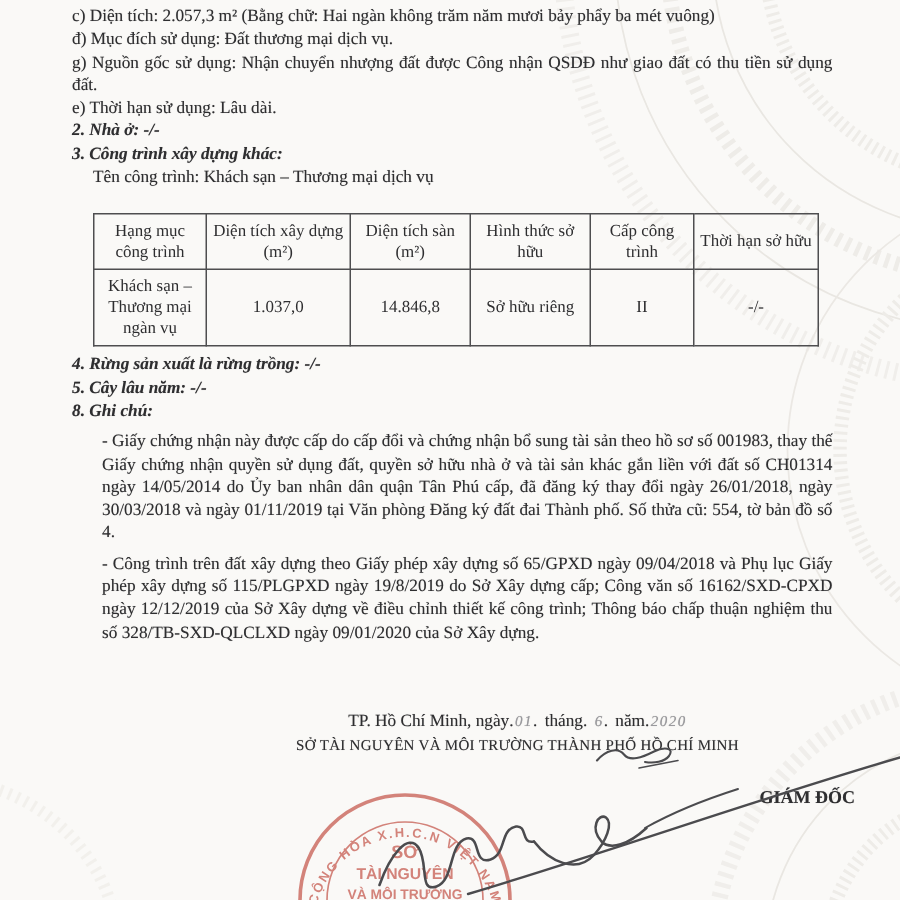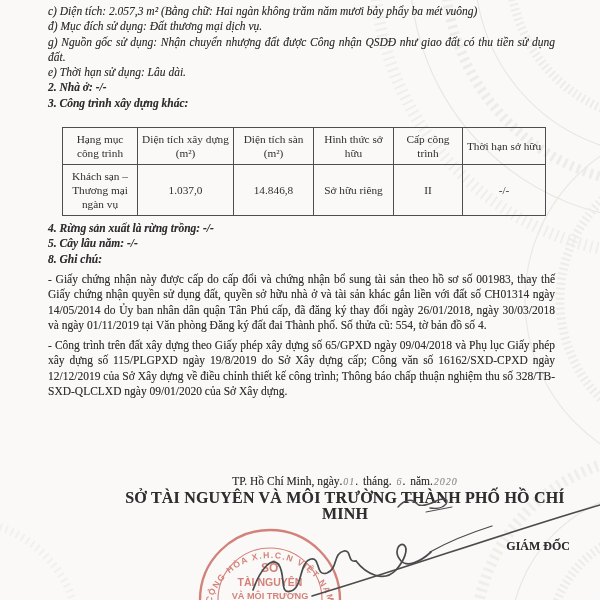--- a/index.html
+++ b/index.html
@@ -11,25 +11,25 @@
     position:relative;
     width:600px;height:600px;
     background:#faf9f7;
     overflow:hidden;
     color:#2e2e30;
     font-size:11.5px;
     line-height:15.3px;
   }
   .watermark{position:absolute;inset:0;z-index:0;}
   .content{position:relative;z-index:2;padding:4px 45px 0 48px;}
-  .line{white-space:normal;font-style:italic;}
+  .line{white-space:normal;}
   .para{text-align:justify;}
   .sec{font-weight:bold;font-style:italic;}
   .indent{padding-left:14px;}
-  .note{margin-top:5px;text-align:justify;}
+  .note{margin-top:5px;text-align:justify;margin-left:20px;}
   .soft{text-shadow:0 0 .5px rgba(40,40,40,.4);}
 
   table.ct{
     border-collapse:collapse;
     margin:16px 0 5px 14px;
     table-layout:fixed;
     width:483px;
     font-size:11.3px;
     line-height:14px;
   }
@@ -39,21 +39,21 @@
     vertical-align:middle;
     padding:4px 3px;
     font-weight:normal;
   }
 
   .signing{
     position:absolute;left:120px;top:474px;width:450px;
     text-align:center;z-index:3;
   }
   .signing .dateline{font-size:11.5px;}
-  .signing .org{font-weight:bold;font-size:16px;letter-spacing:.2px;margin-top:1px;}
+  .signing .org{font-weight:normal;font-size:10px;letter-spacing:.2px;margin-top:1px;}
   .signing .role{font-weight:bold;font-size:12px;margin-top:18px;text-align:right;}
   .hw{
     font-family:Liberation Serif, serif;
     font-style:italic;color:#9a9a9e;font-size:10px;letter-spacing:1px;
   }
   .dots{letter-spacing:1px;}
 
   .seal{position:absolute;left:190px;top:524px;z-index:3;}
   .sig-ink{position:absolute;left:0;top:0;z-index:4;}
 </style>
@@ -80,20 +80,21 @@
 
   <div class="content">
 
     <div class="line para soft">c) Diện tích: 2.057,3 m² (Bằng chữ: Hai ngàn không trăm năm mươi bảy phẩy ba mét vuông)</div>
     <div class="line soft">đ) Mục đích sử dụng: Đất thương mại dịch vụ.</div>
     <div class="line para soft">g) Nguồn gốc sử dụng: Nhận chuyển nhượng đất được Công nhận QSDĐ như giao đất có thu tiền sử dụng đất.</div>
     <div class="line soft">e) Thời hạn sử dụng: Lâu dài.</div>
 
     <div class="line sec soft">2. Nhà ở: -/-</div>
     <div class="line sec soft">3. Công trình xây dựng khác:</div>
+    <div class="line indent soft">Tên công trình: Khách sạn – Thương mại dịch vụ</div>
 
     <table class="ct">
       <colgroup>
         <col style="width:75px">
           <col style="width:96px">
           <col style="width:80px">
         <col style="width:80px">
           <col style="width:69px">
           <col style="width:83px">
       </colgroup>

